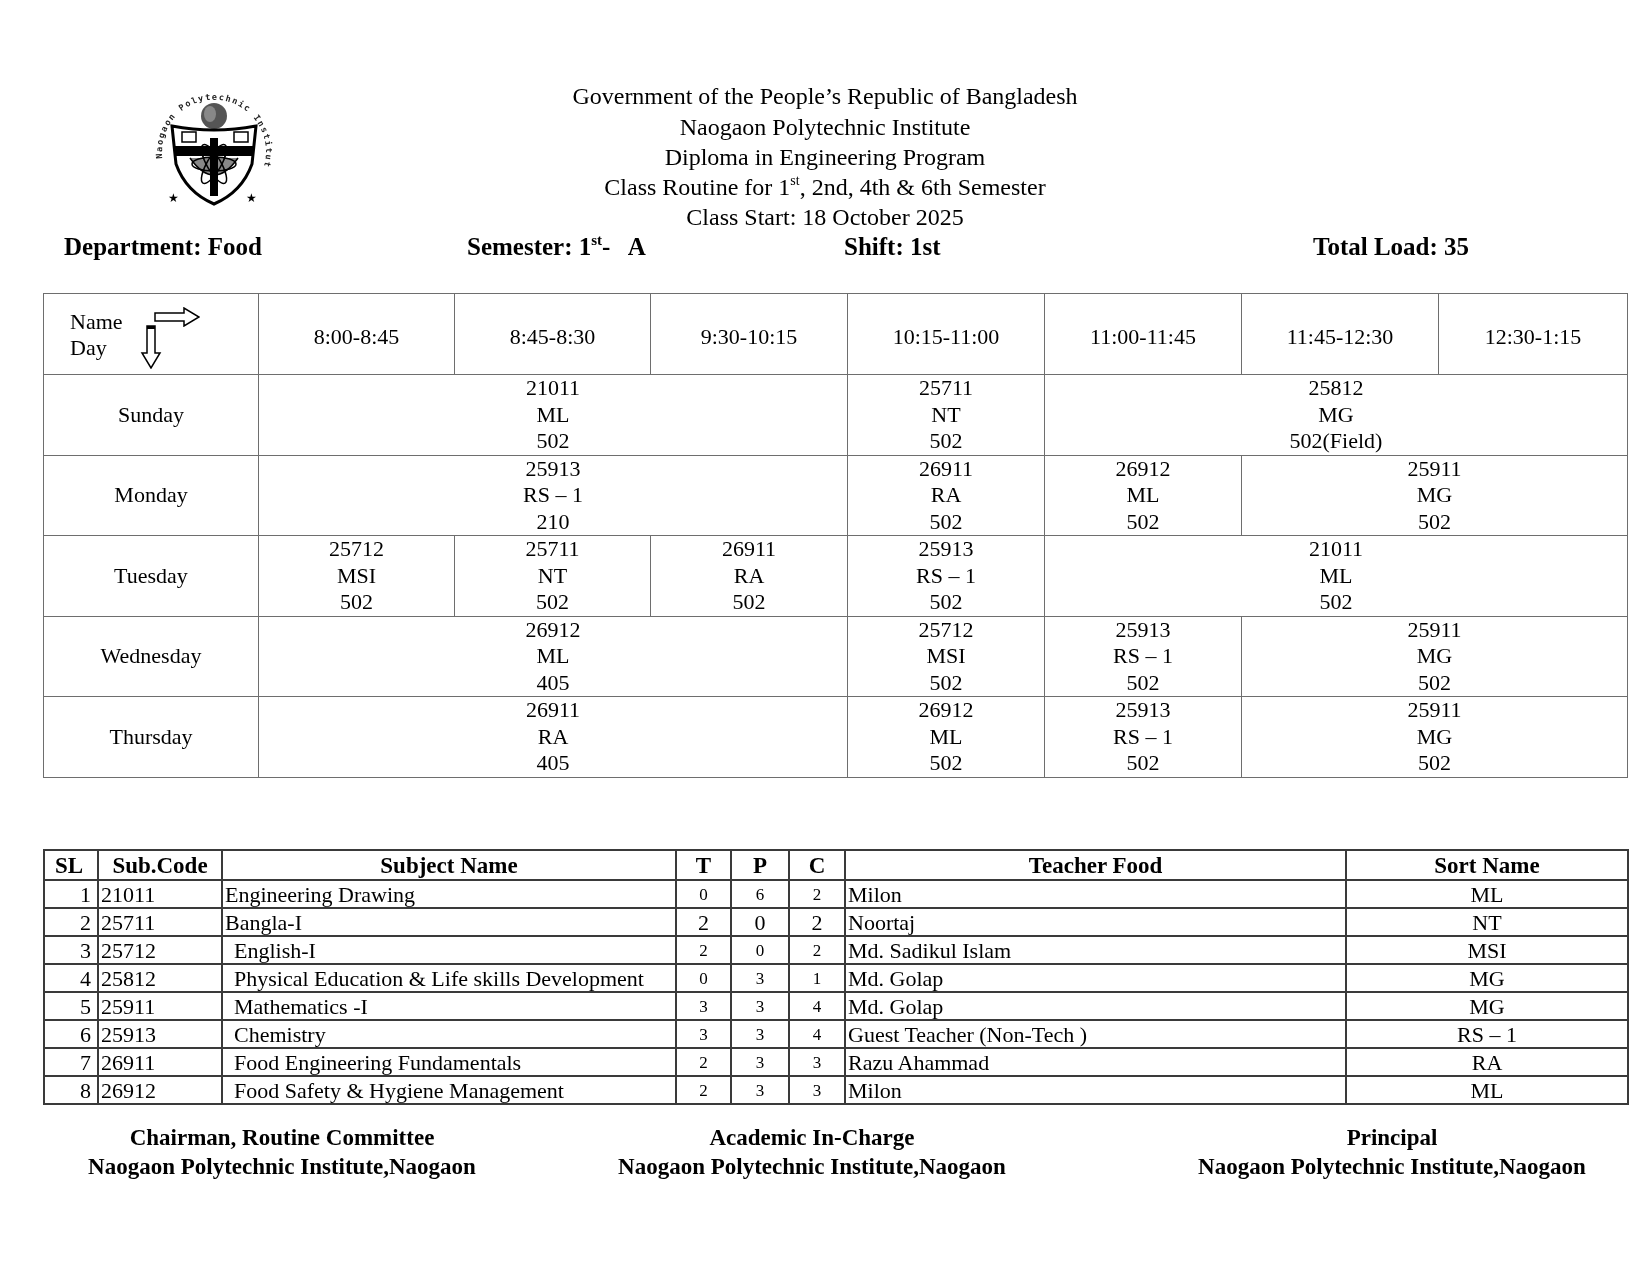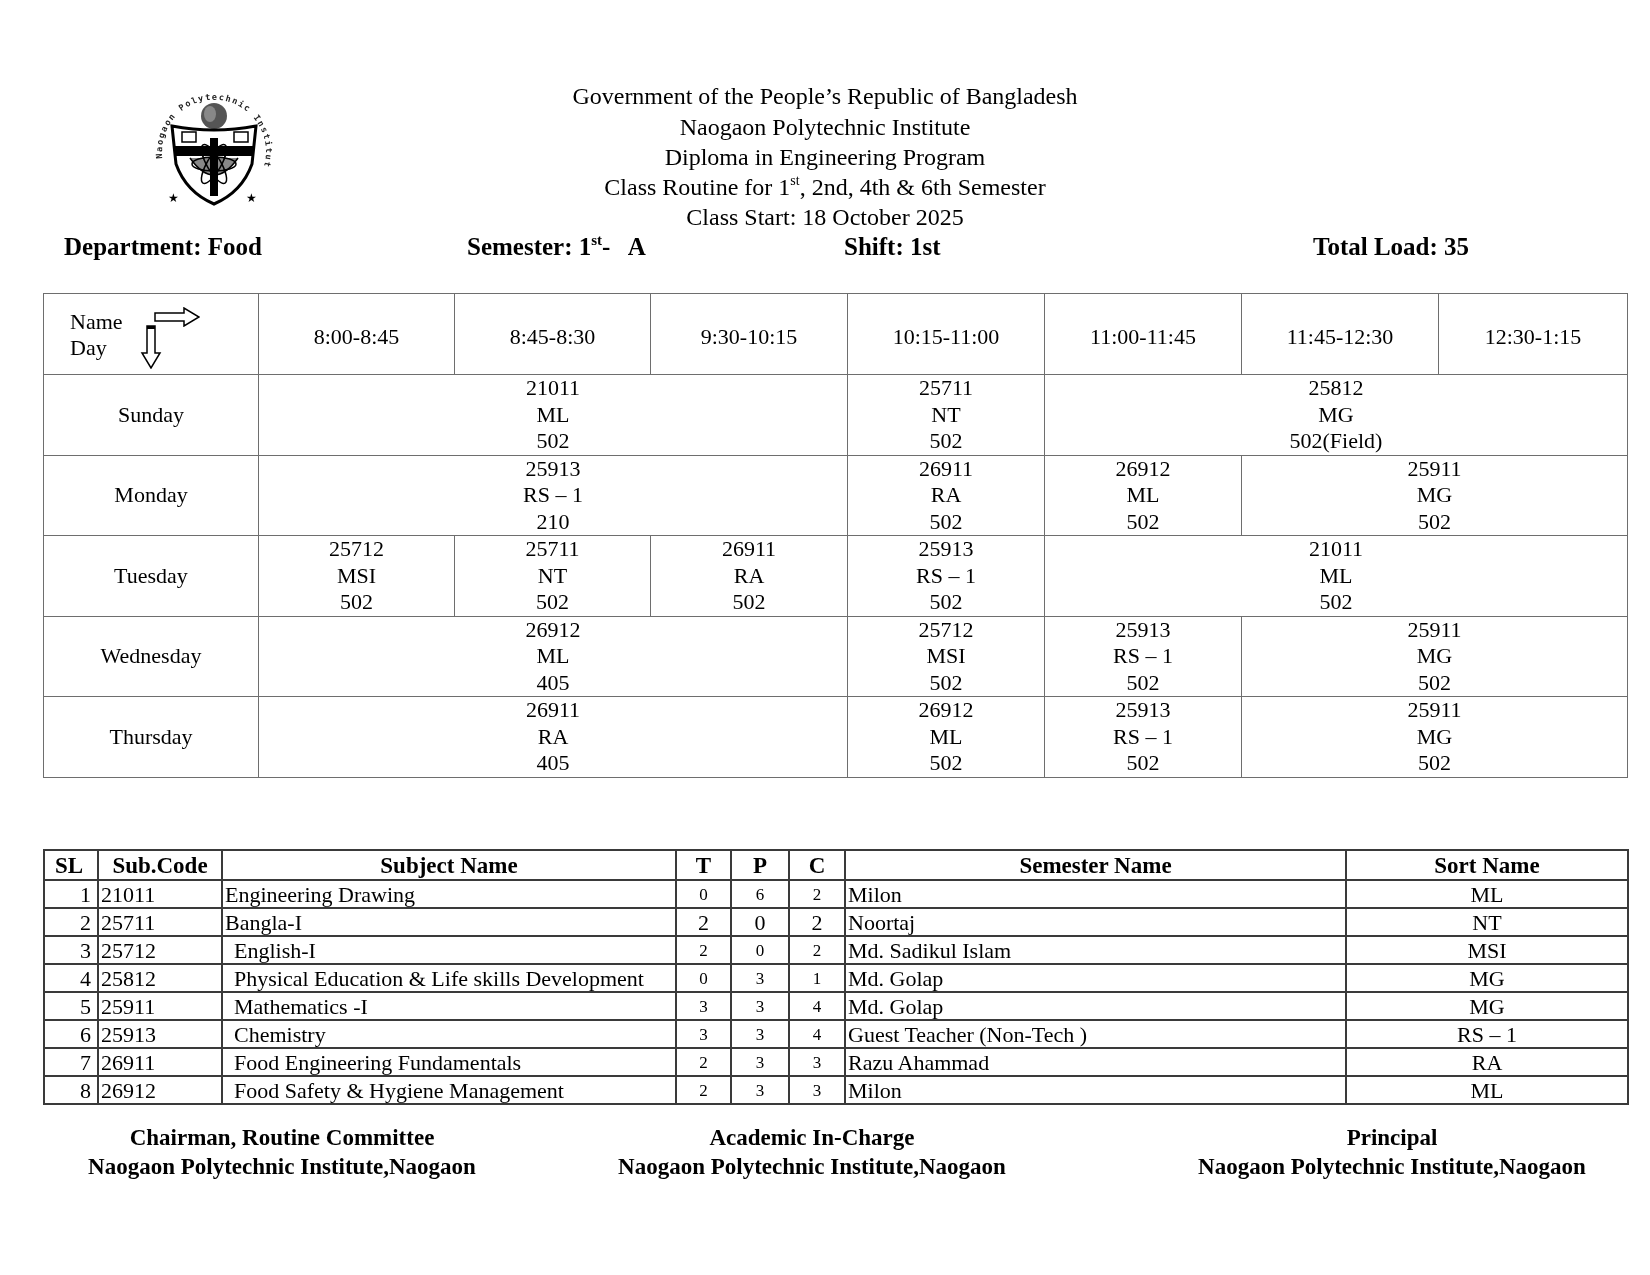--- a/index.html
+++ b/index.html
@@ -254,21 +254,21 @@
       <col style="width:282px">
   </colgroup>
   <thead>
     <tr>
       <th style="text-align:center;padding-right:4px;">SL</th>
       <th>Sub.Code</th>
       <th>Subject Name</th>
       <th>T</th>
       <th>P</th>
       <th>C</th>
-      <th>Semester Name</th>
+      <th>Teacher Food</th>
       <th>Sort Name</th>
     </tr>
   </thead>
   <tbody id="subjects-body">
       <tr>
         <td class="sl">1</td>
         <td class="l">21011</td>
         <td class="l">Engineering Drawing</td>
         <td class="c small">0</td>
         <td class="c small">6</td>

